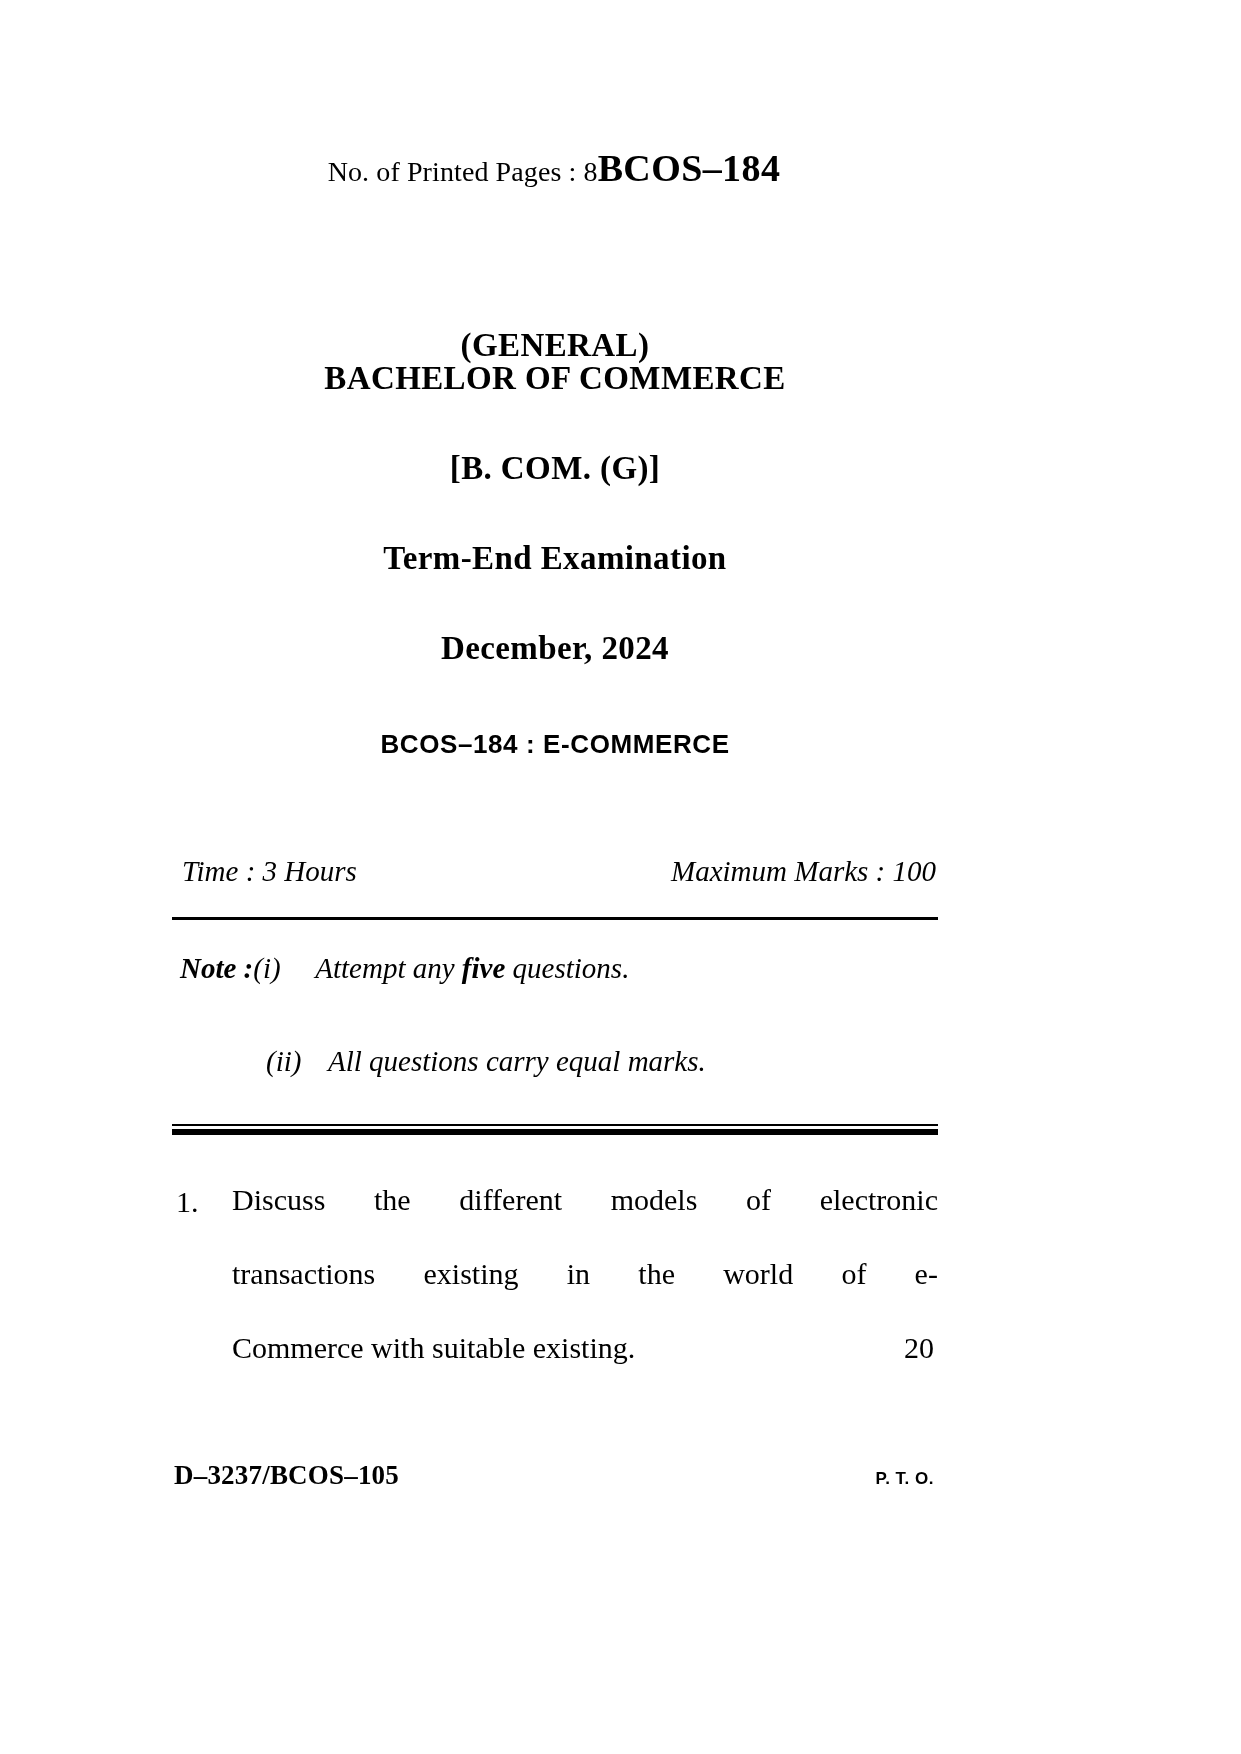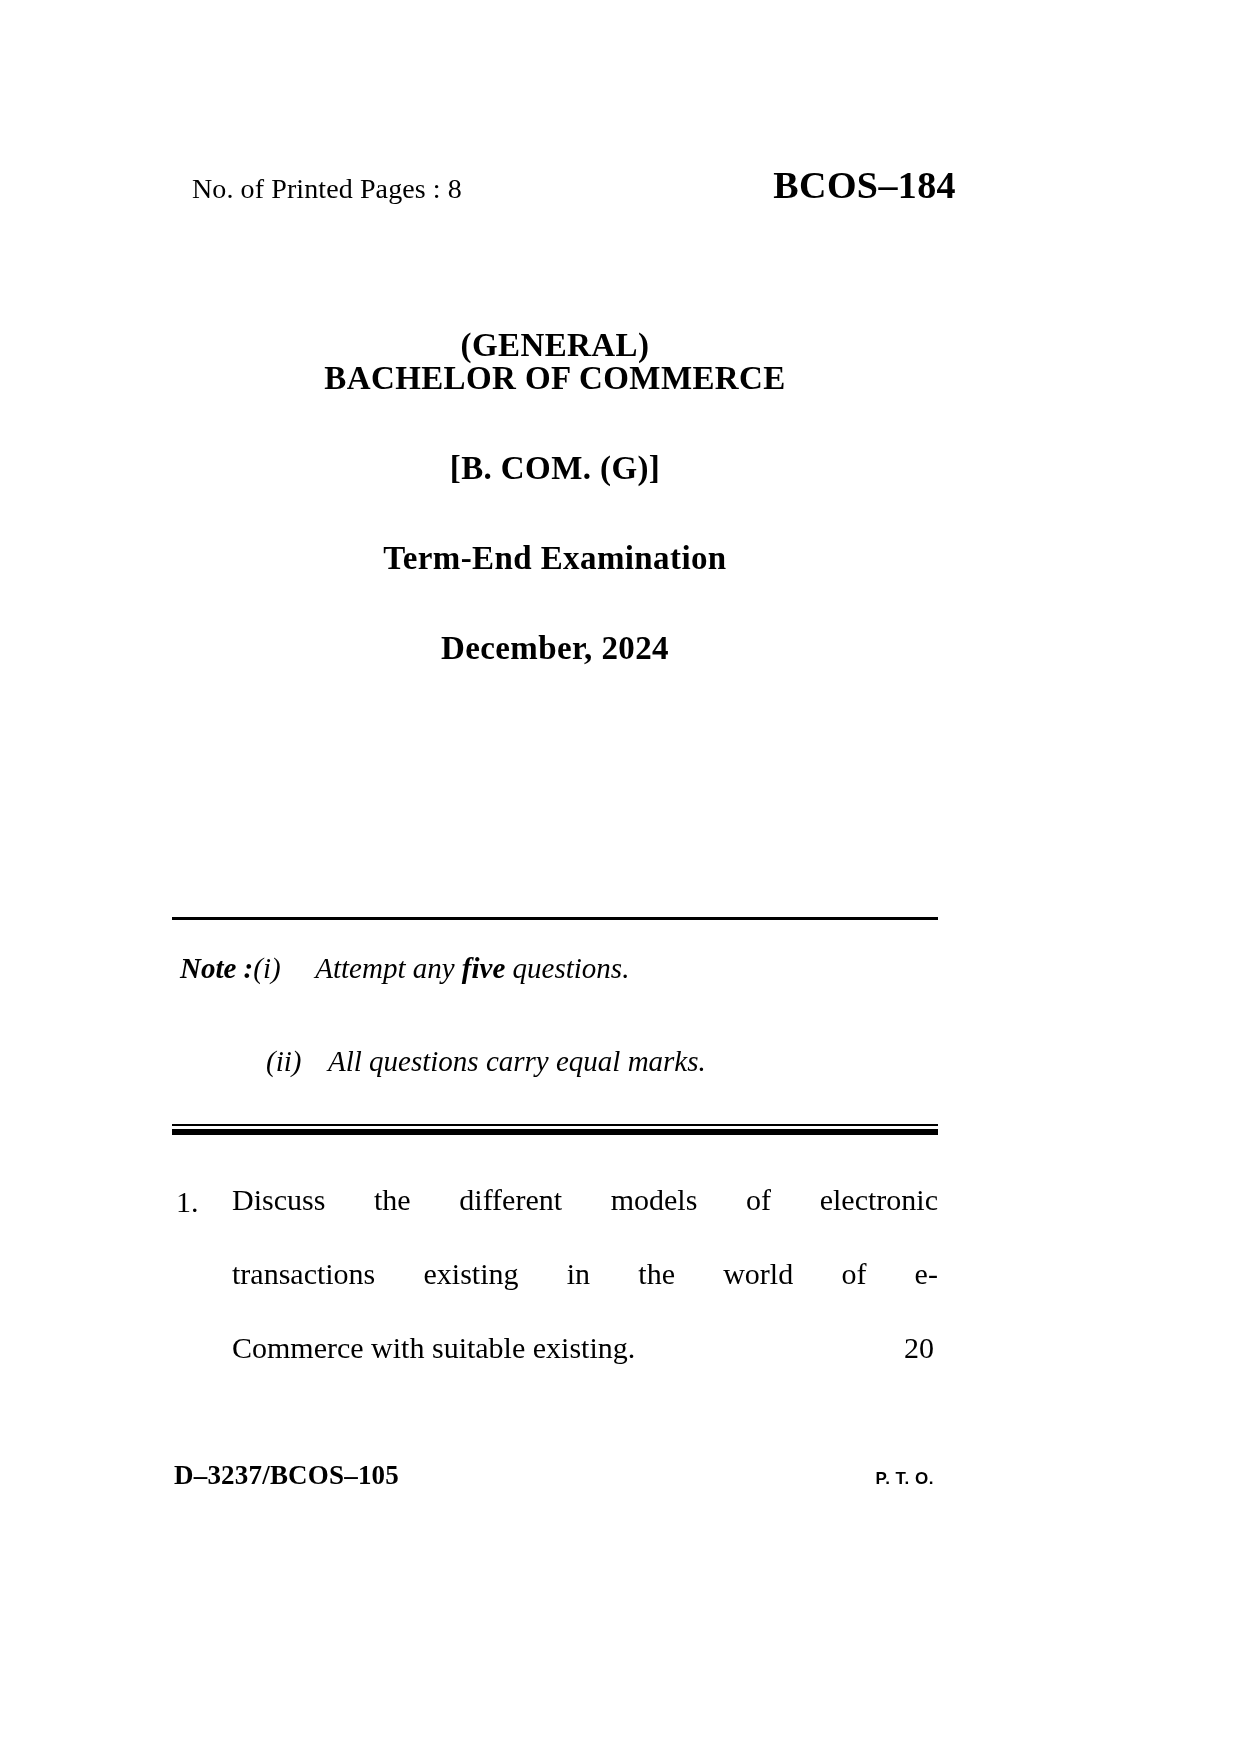--- a/index.html
+++ b/index.html
@@ -21,27 +21,26 @@
     position: absolute;
     left: 172px;
     top: 0;
     width: 766px;
     height: 100%;
   }
 
   
   .hdr {
     position: absolute;
-    top: 163px;
-    left: 0;
-    width: 100%;
-    display: flex;
-    align-items: baseline;
-    justify-content: space-between;
-    margin-left: 20px;
+    top: 146px;
+    left: 0;
+    width: 100%;
+    display: flex;
+    align-items: baseline;
+    justify-content: center;
   }
   .hdr-pages {
     font-size: 28px;
     letter-spacing: 0.1px;
     white-space: nowrap;
   }
   .hdr-code {
     font-size: 38px;
     font-weight: bold;
     letter-spacing: 0.4px;
@@ -222,22 +221,27 @@
       <div class="hdr-pages">No. of Printed Pages : 8</div>
       <div class="hdr-code">BCOS–184</div>
     </div>
 
     <div class="titles">
       <div class="t-line t-gap">(GENERAL)</div>
       <div class="t-line t-gap1">BACHELOR OF COMMERCE</div>
       <div class="t-line t-gap">[B. COM. (G)]</div>
       <div class="t-line t-gap">Term-End Examination</div>
       <div class="t-line t-gap">December, 2024</div>
-    </div>
-
+      <div class="t-sub">BCOS–184 : E-COMMERCE</div>
+    </div>
+
+    <div class="meta">
+      <div class="meta-left">Time : 3 Hours</div>
+      <div class="meta-right">Maximum Marks : 100</div>
+    </div>
 
     <div class="rule-single"></div>
 
     <div class="note">
       <div class="note-row">
         <span class="note-label">Note :</span>
         <span class="note-num">(i)</span>
         <span class="note-text"><span>Attempt any </span><b>five</b><span> questions.</span></span>
       </div>
       <div class="note-row">

